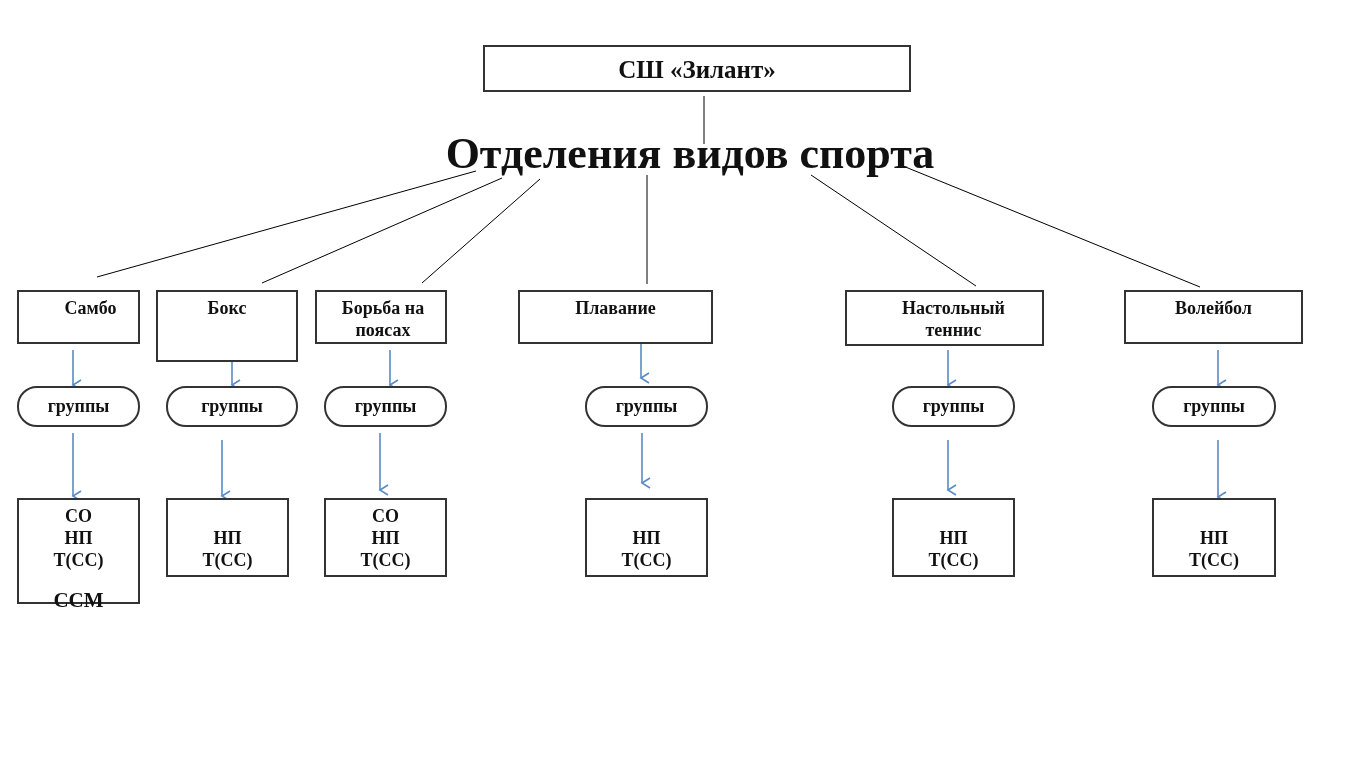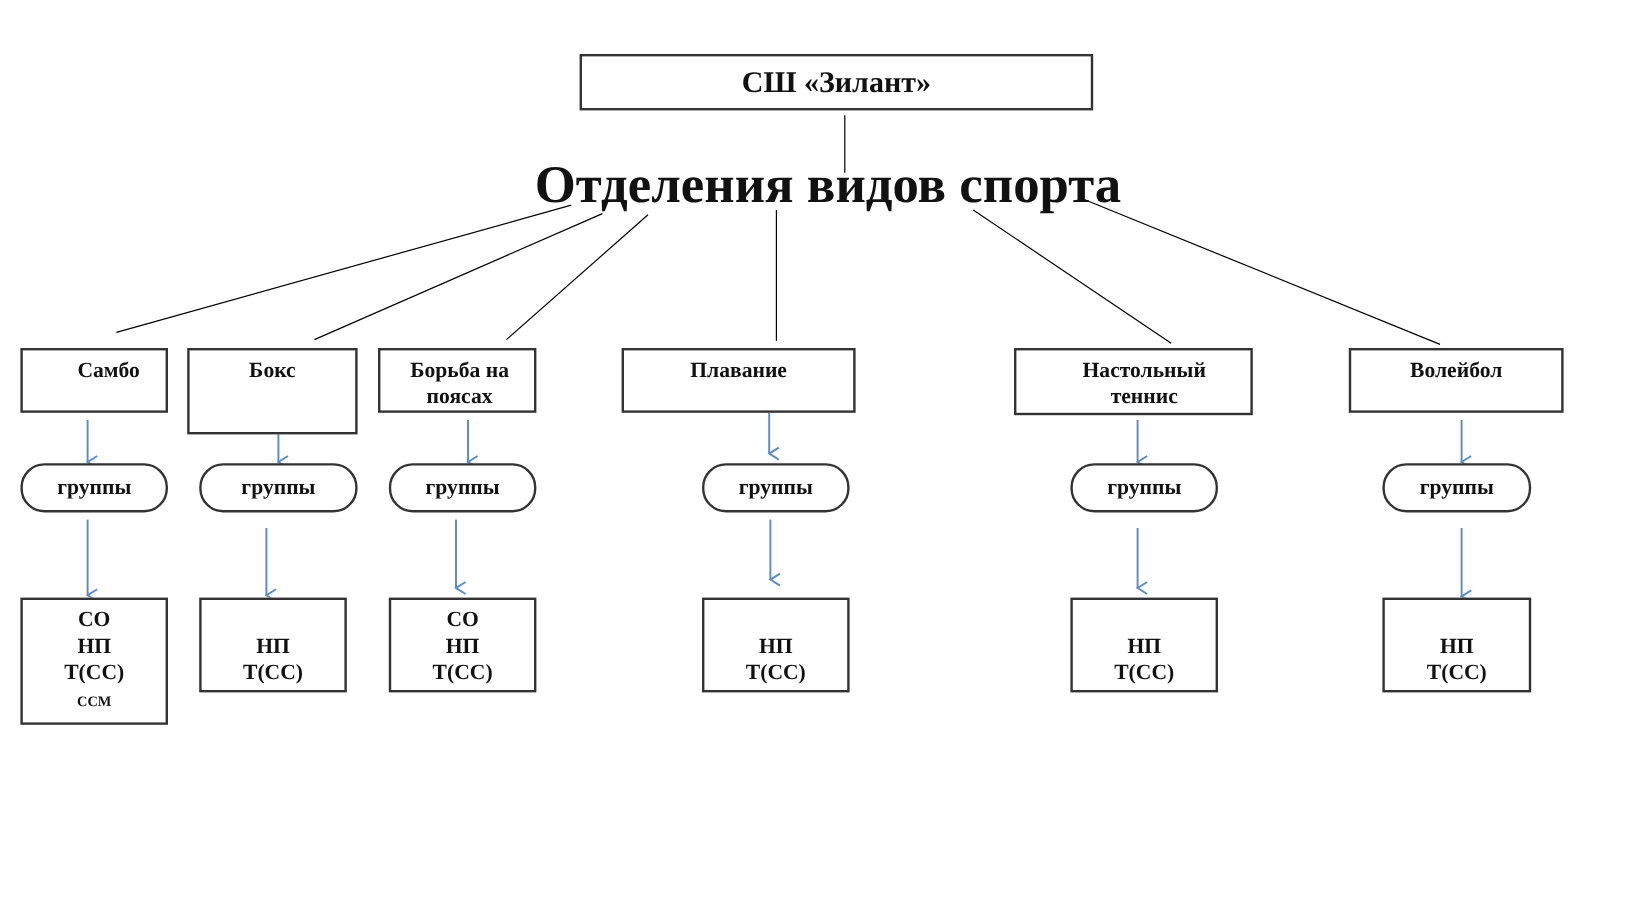--- a/index.html
+++ b/index.html
@@ -89,21 +89,21 @@
   <span>группы</span>
 </div>
 <div class="box group" style="left:1152px;top:386px;width:124px;height:41px;">
   <span>группы</span>
 </div>
 
 <div class="box levels" style="left:17px;top:498px;width:123px;height:106px;padding-top:5px;">
   <span class="lvl">СО</span>
   <span class="lvl">НП</span>
   <span class="lvl">Т(СС)</span>
-  <span class="lvl" style="font-size:12px;line-height:26px;">ССМ</span>
+  <span class="lvl" style="font-size:21px;line-height:26px;margin-top:16px;">ССМ</span>
 </div>
 <div class="box levels" style="left:166px;top:498px;width:123px;height:79px;padding-top:27px;">
   <span class="lvl">НП</span>
   <span class="lvl">Т(СС)</span>
 </div>
 <div class="box levels" style="left:324px;top:498px;width:123px;height:79px;padding-top:5px;">
   <span class="lvl">СО</span>
   <span class="lvl">НП</span>
   <span class="lvl">Т(СС)</span>
 </div>

